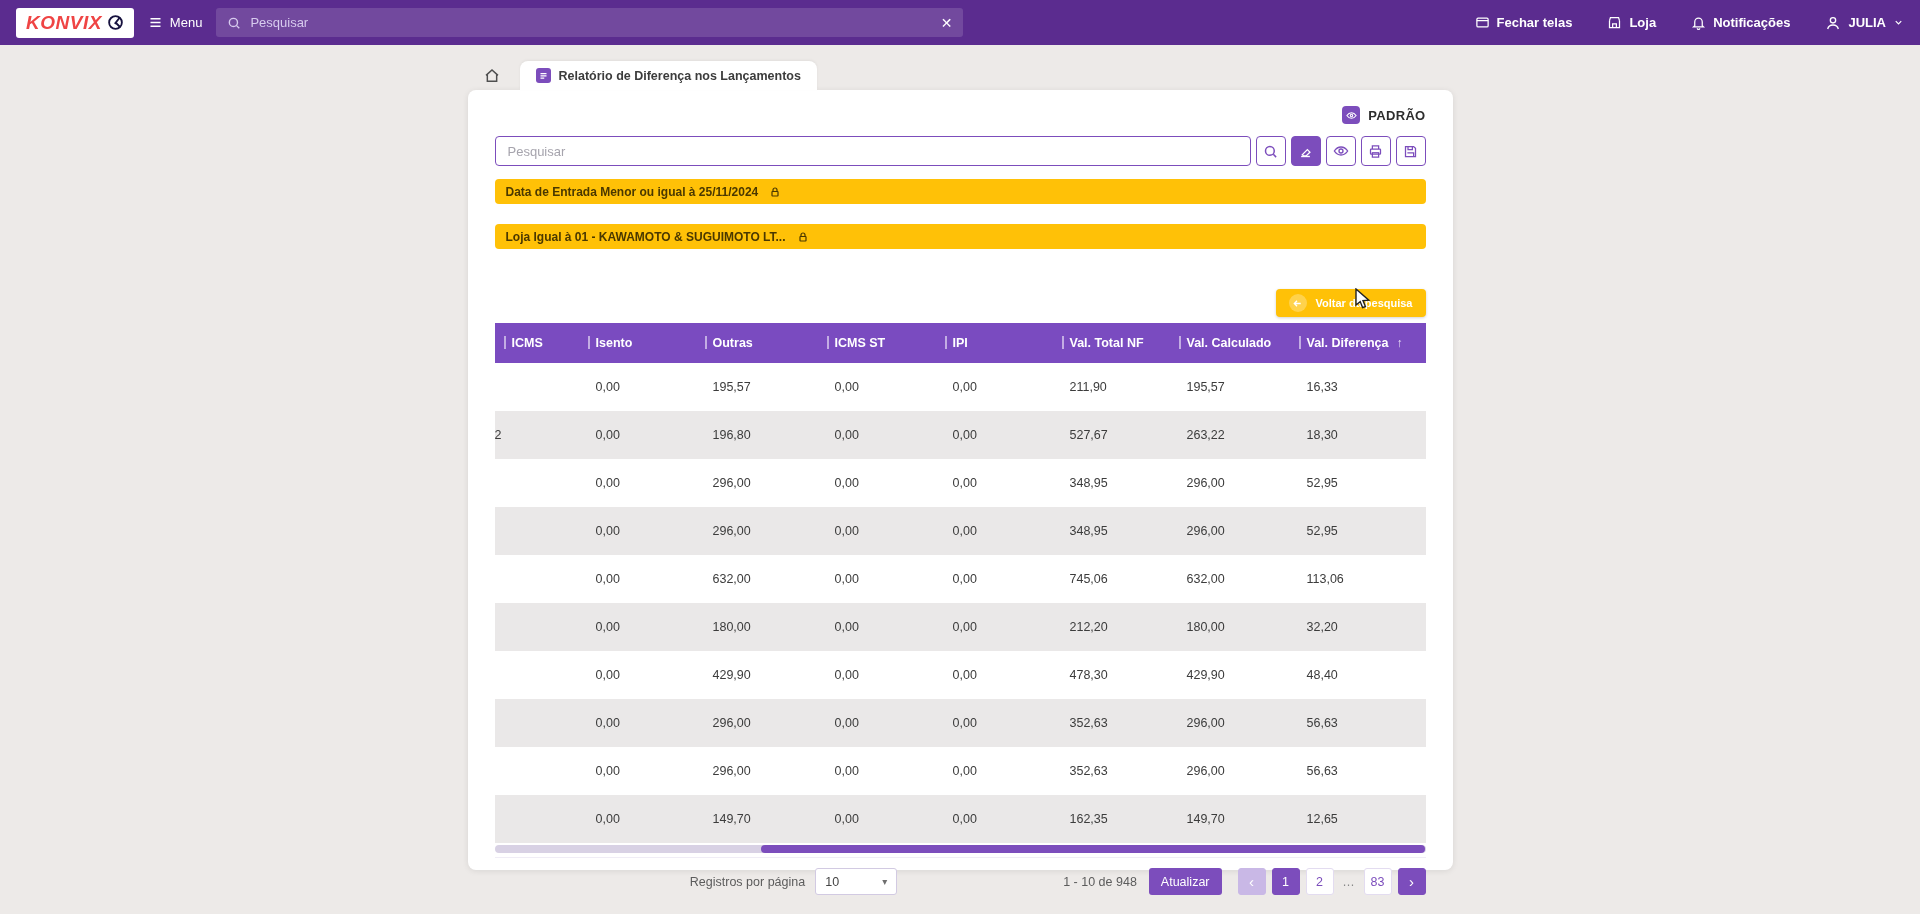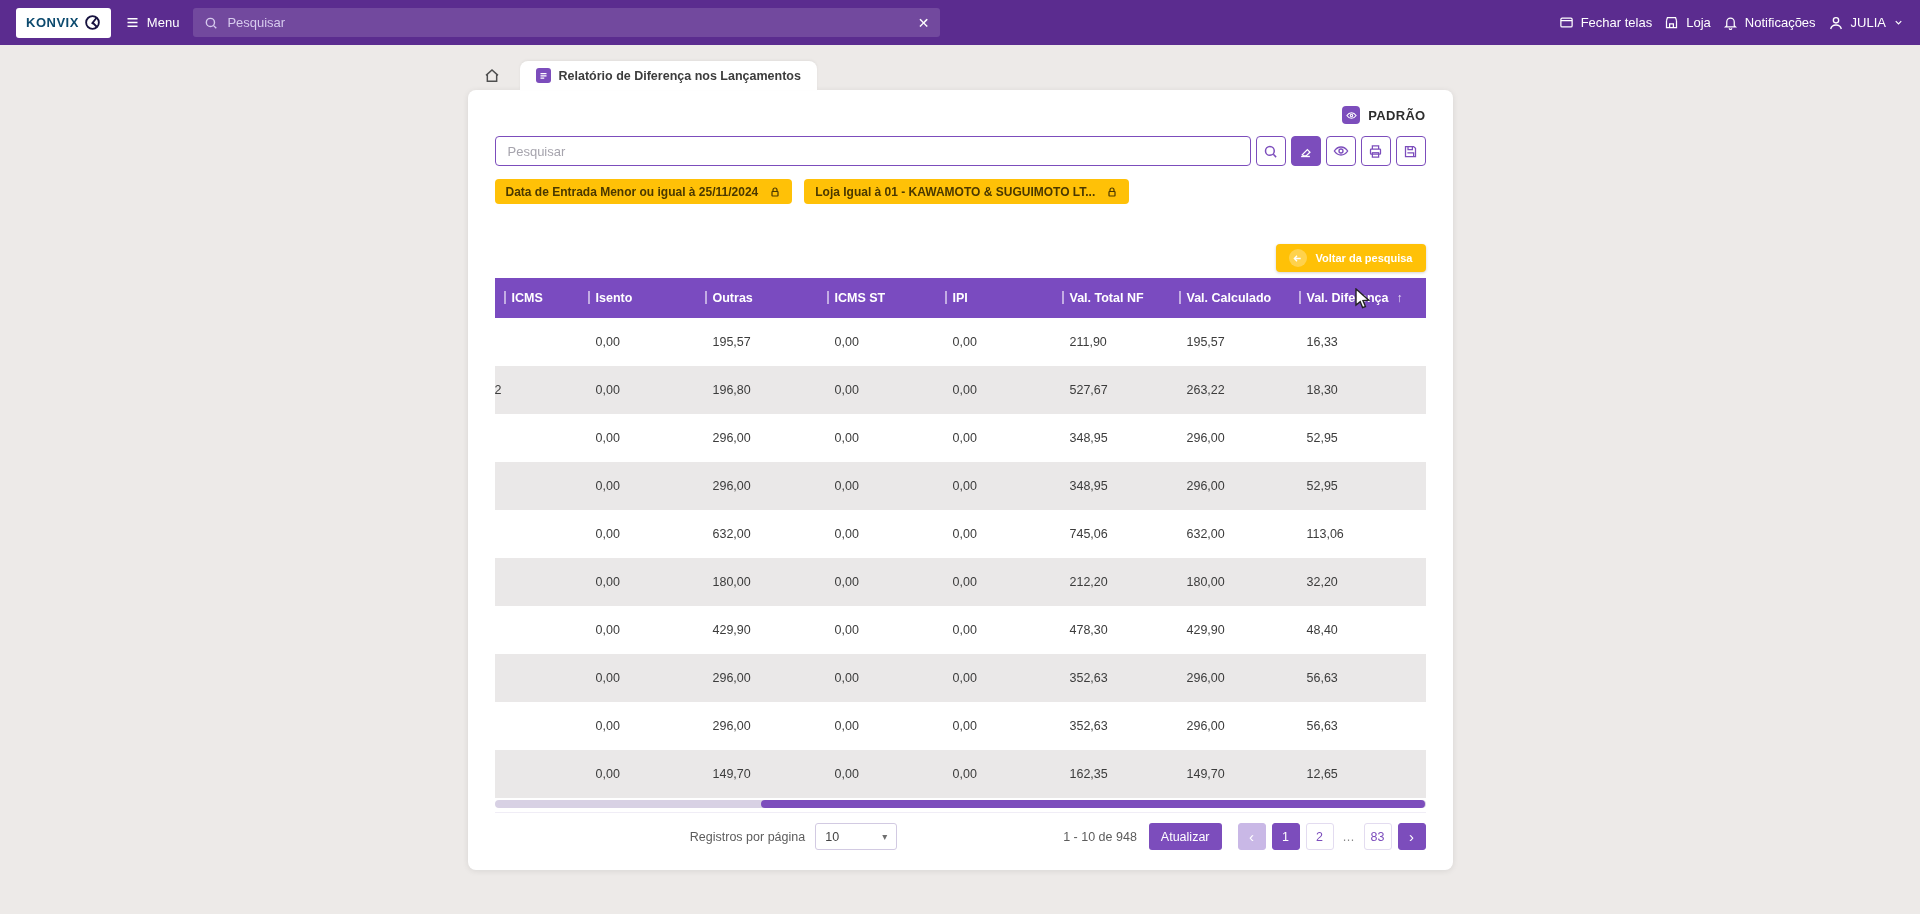--- a/index.html
+++ b/index.html
@@ -11,33 +11,33 @@
 
   
   .topbar {
     height: 45px; background: #5b2c8f; display: flex; align-items: center;
     padding: 0 16px; gap: 14px; color: #fff;
   }
   .logo-box {
     background: #fff; border-radius: 3px; height: 30px; padding: 0 10px;
     display: flex; align-items: center; gap: 5px; cursor: pointer;
   }
-  .logo-text { font-weight: 800; font-size: 13px; color: #0c4a6e; letter-spacing: .5px; }
+  .logo-text { font-weight: 800; font-style: italic; font-size: 19px; color: #ef4444; letter-spacing: .5px; }
   .tb-btn { display: flex; align-items: center; gap: 7px; font-size: 13px; cursor: pointer; white-space: nowrap; }
   .tb-search {
     width: 747px; height: 29px; background: rgba(255,255,255,.14); border-radius: 3px;
     display: flex; align-items: center; gap: 9px; padding: 0 11px;
   }
   .tb-search input {
     flex: 1; background: transparent; border: none; outline: none; color: #fff; font-size: 13px;
     font-family: "Liberation Sans", sans-serif;
   }
   .tb-search input::placeholder { color: #d7cbee; }
   .tb-x { cursor: pointer; font-size: 14px; color: #fff; line-height: 1; }
-  .tb-right { margin-left: auto; display: flex; align-items: center; gap: 12px; }
+  .tb-right { margin-left: auto; display: flex; align-items: center; gap: 35px; font-weight: bold; }
   .icon-svg { display: block; }
 
   
   .center { width: 985px; margin: 0 auto; }
 
   
   .tabrow { display: flex; align-items: flex-end; padding-top: 4px; height: 45px; }
   .home-btn { margin: 0 0 6px 16px; color: #4f4f4f; cursor: pointer; }
   .tab {
     margin-left: 20px; background: #fff; border-radius: 8px 8px 0 0; height: 29px;
@@ -63,21 +63,21 @@
     flex: 1; height: 30px; border: 1.6px solid #7c4dbc; border-radius: 4px; padding: 0 12px;
     font-size: 13px; color: #333; outline: none; font-family: "Liberation Sans", sans-serif;
   }
   .filter-input::placeholder { color: #a6a4ad; }
   .icon-btn {
     width: 30px; height: 30px; border-radius: 4px; border: 1px solid #7c4dbc; background: #fff;
     color: #7c4dbc; display: flex; align-items: center; justify-content: center; cursor: pointer; flex: none;
   }
   .icon-btn.filled { background: #7c4dbc; color: #fff; }
 
-  .chips-row { margin-top: 13px; display: flex; gap: 12px; }
+  .chips-row { margin-top: 13px; display: flex; gap: 20px; flex-direction: column; }
   .chip {
     background: #ffc107; border-radius: 4px; height: 25px; display: inline-flex; align-items: center;
     gap: 11px; padding: 0 11px; font-size: 12px; font-weight: 700; color: #4a3800; cursor: pointer;
   }
 
   .back-row { margin-top: 40px; display: flex; justify-content: flex-end; }
   .back-btn {
     background: #ffc107; border: none; color: #fff; font-weight: 700; font-size: 11px;
     height: 28px; border-radius: 4px; padding: 0 13px; display: flex; align-items: center; gap: 9px;
     cursor: pointer; box-shadow: 0 1px 3px rgba(0,0,0,.18); font-family: "Liberation Sans", sans-serif;

